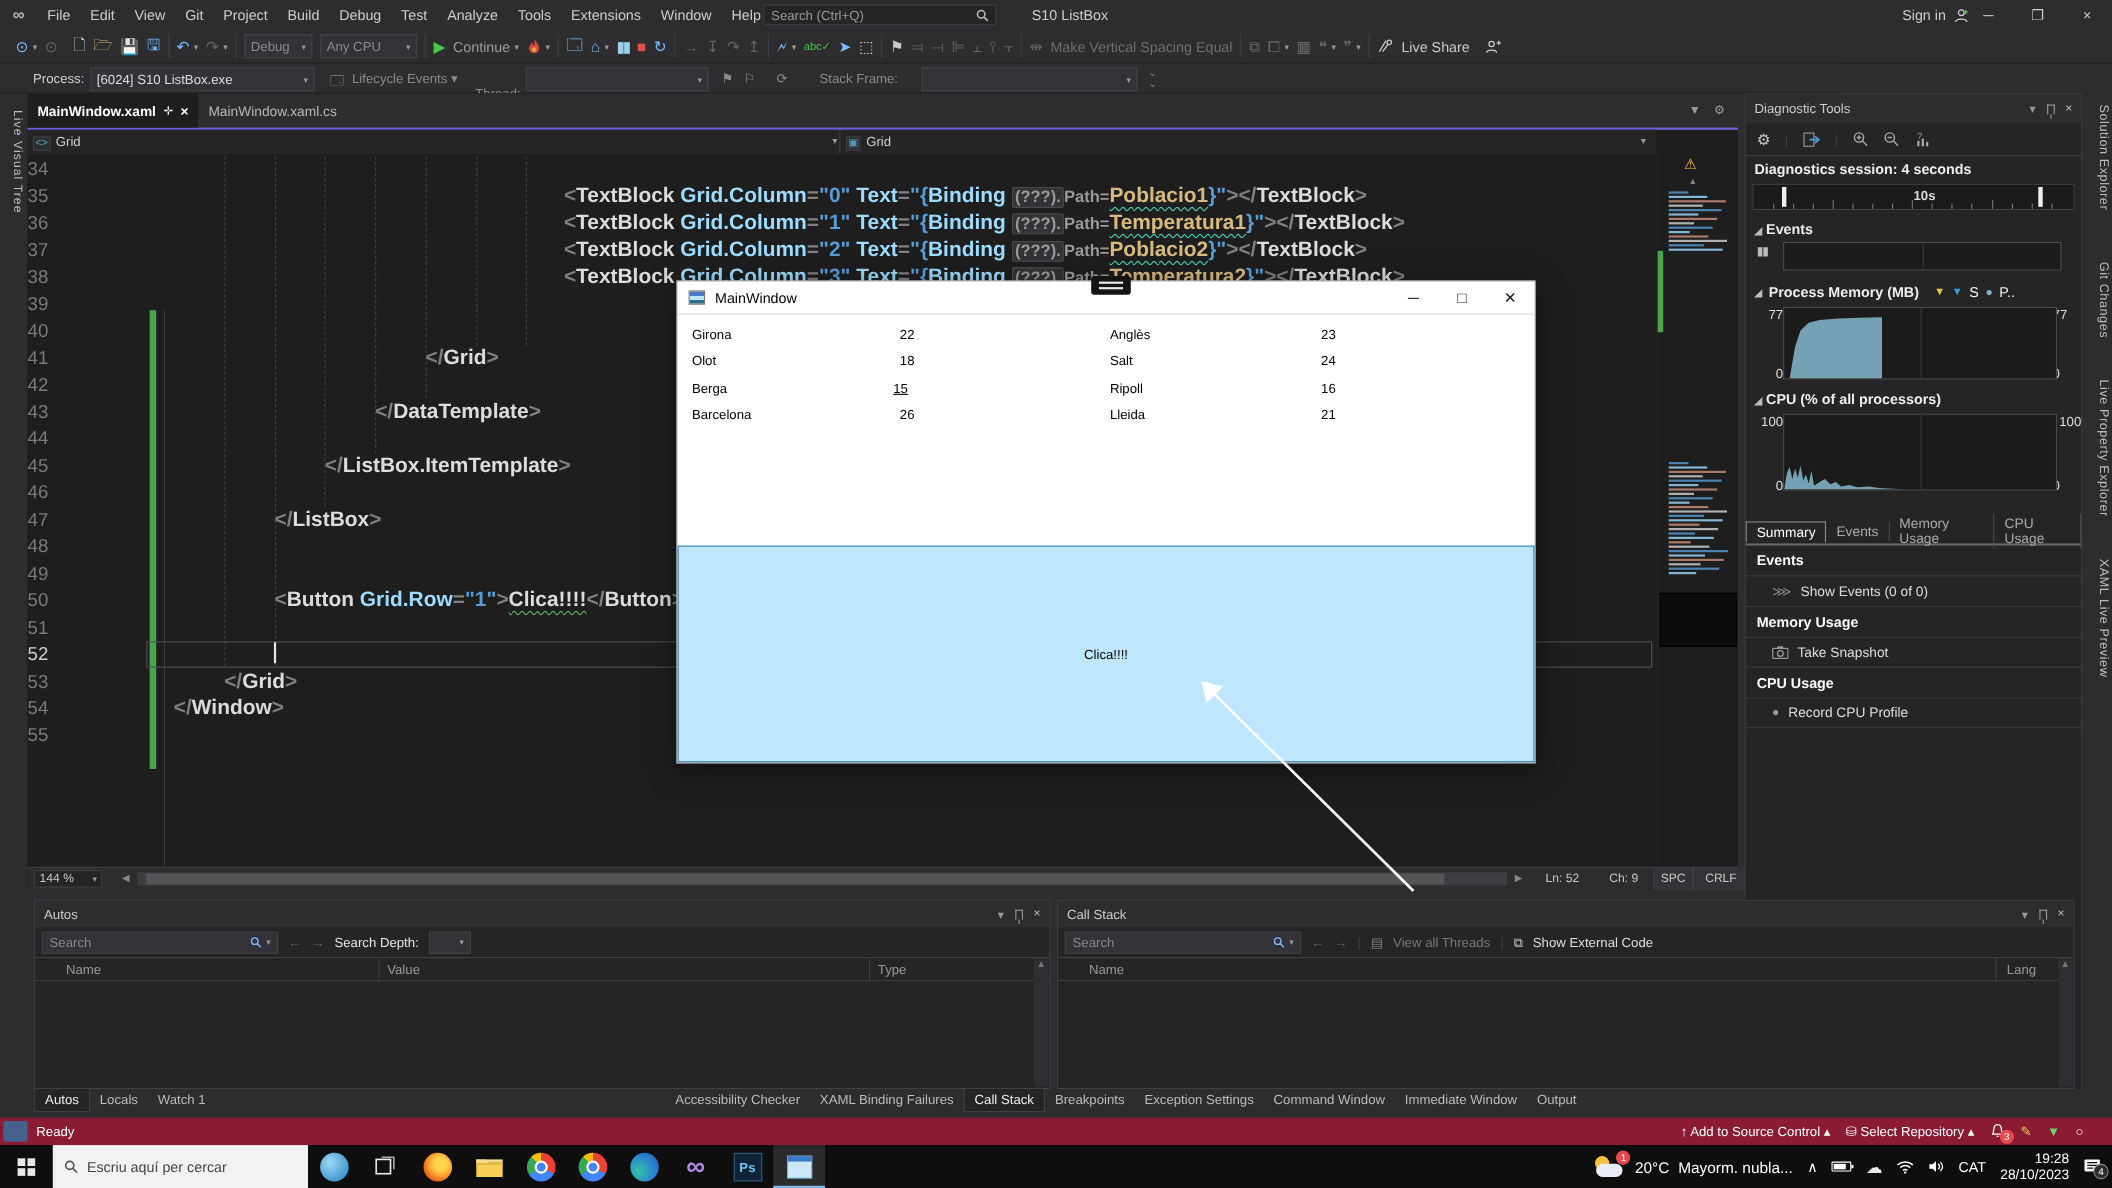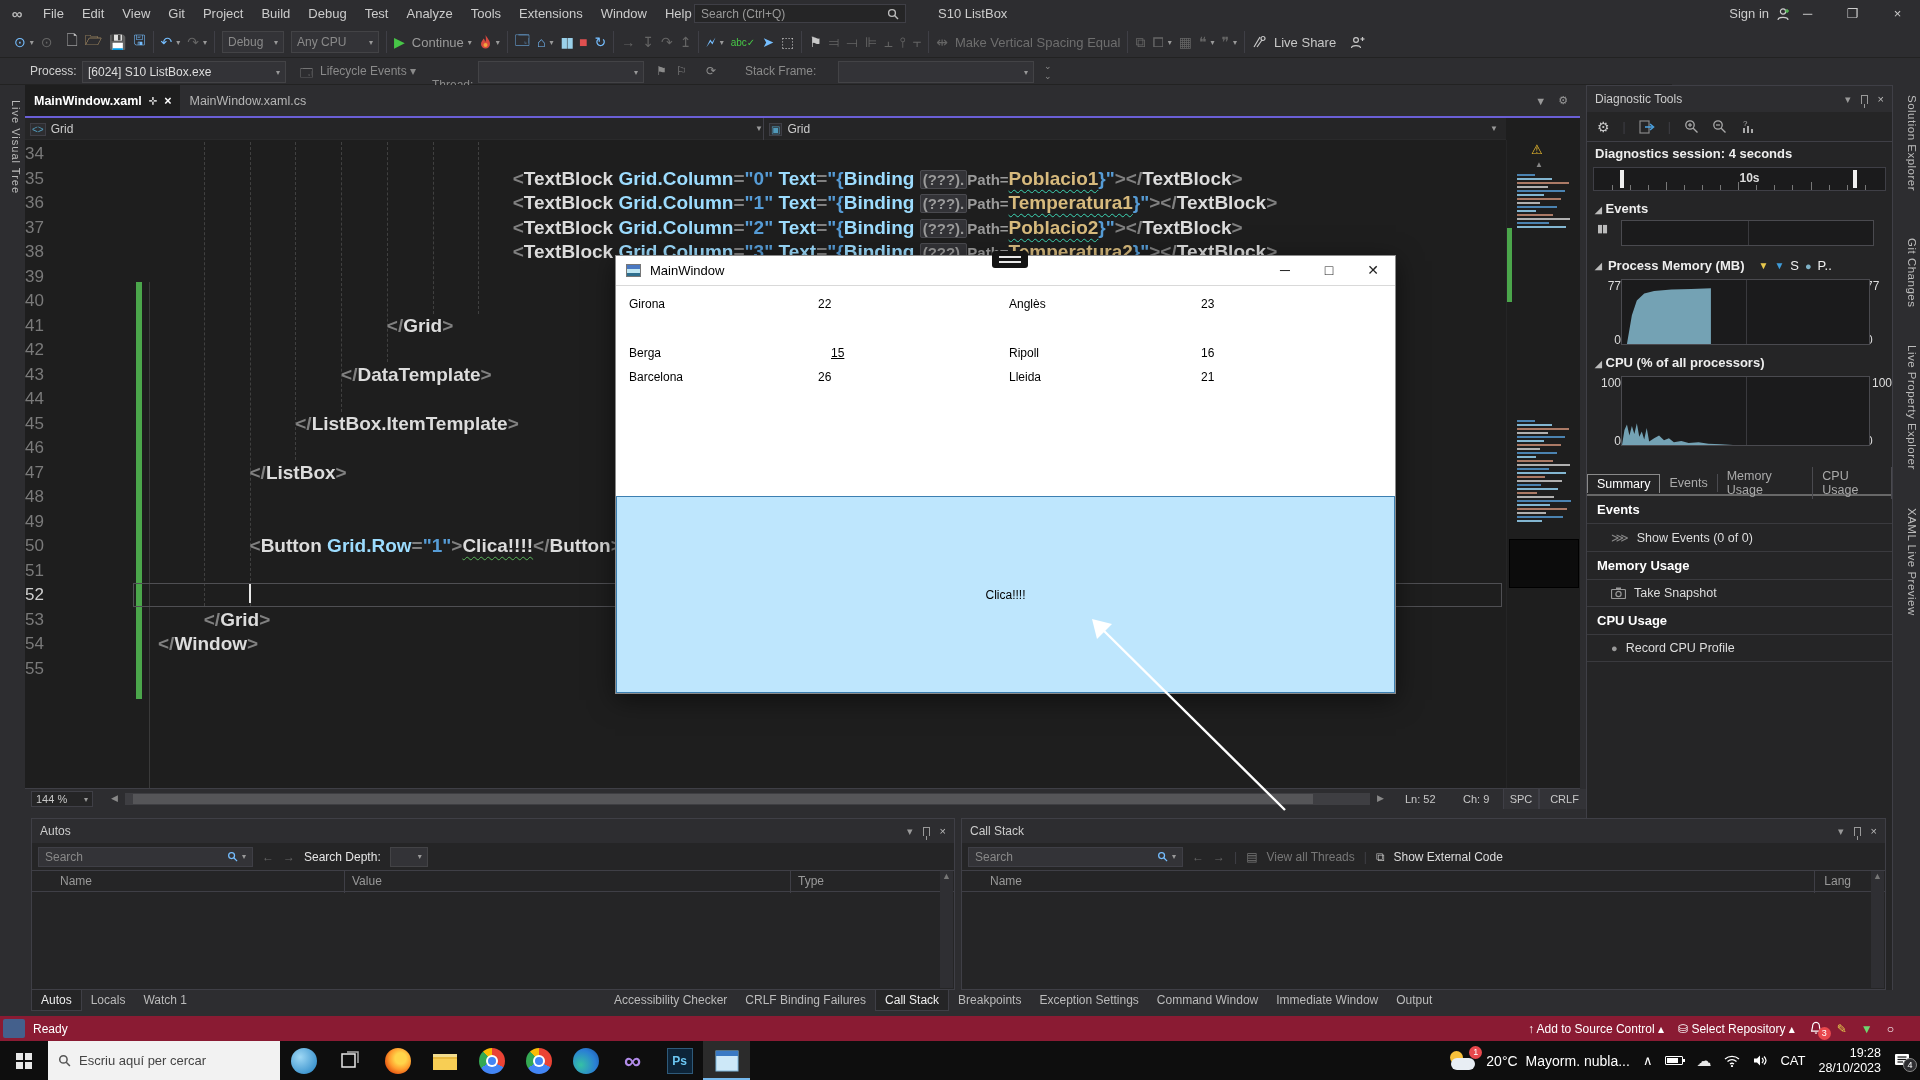--- a/index.html
+++ b/index.html
@@ -588,23 +588,29 @@
       <div class="wbtn">✕</div>
     </div>
   </div>
   <div id="applist">
       <div class="lrow" style="top: 6px;">
         <span class="lcell" style="left: 13px;">Girona</span>
         <span class="lcell" style="left: 202px;">22</span>
         <span class="lcell" style="left: 393px;">Anglès</span>
         <span class="lcell" style="left: 585px;">23</span>
       </div>
+      <div class="lrow" style="top: 30.4px;">
+        <span class="lcell" style="left: 13px;">Olot</span>
+        <span class="lcell" style="left: 202px;">18</span>
+        <span class="lcell" style="left: 393px;">Salt</span>
+        <span class="lcell" style="left: 585px;">24</span>
+      </div>
       <div class="lrow" style="top: 54.8px;">
         <span class="lcell" style="left: 13px;">Berga</span>
-        <span class="lcell" style="left: 215px; text-decoration: underline;">15</span>
+        <span class="lcell" style="left: 196px; text-decoration: underline;">15</span>
         <span class="lcell" style="left: 393px;">Ripoll</span>
         <span class="lcell" style="left: 585px;">16</span>
       </div>
       <div class="lrow" style="top: 79.2px;">
         <span class="lcell" style="left: 13px;">Barcelona</span>
         <span class="lcell" style="left: 202px;">26</span>
         <span class="lcell" style="left: 393px;">Lleida</span>
         <span class="lcell" style="left: 585px;">21</span>
       </div>
     </div>
@@ -697,21 +703,21 @@
 </div>
 
 <div id="btabs" class="abs">
   <div id="btl" style="display:flex;margin-left:31px;">
       <div class="btab act">Autos</div>
       <div class="btab">Locals</div>
       <div class="btab">Watch 1</div>
     </div>
   <div id="btr" style="display:flex;margin-left:409px;">
       <div class="btab">Accessibility Checker</div>
-      <div class="btab">CRLF Binding Failures</div>
+      <div class="btab">XAML Binding Failures</div>
       <div class="btab act">Call Stack</div>
       <div class="btab">Breakpoints</div>
       <div class="btab">Exception Settings</div>
       <div class="btab">Command Window</div>
       <div class="btab">Immediate Window</div>
       <div class="btab">Output</div>
     </div>
 </div>
 
 <div id="statusbar" class="abs">

